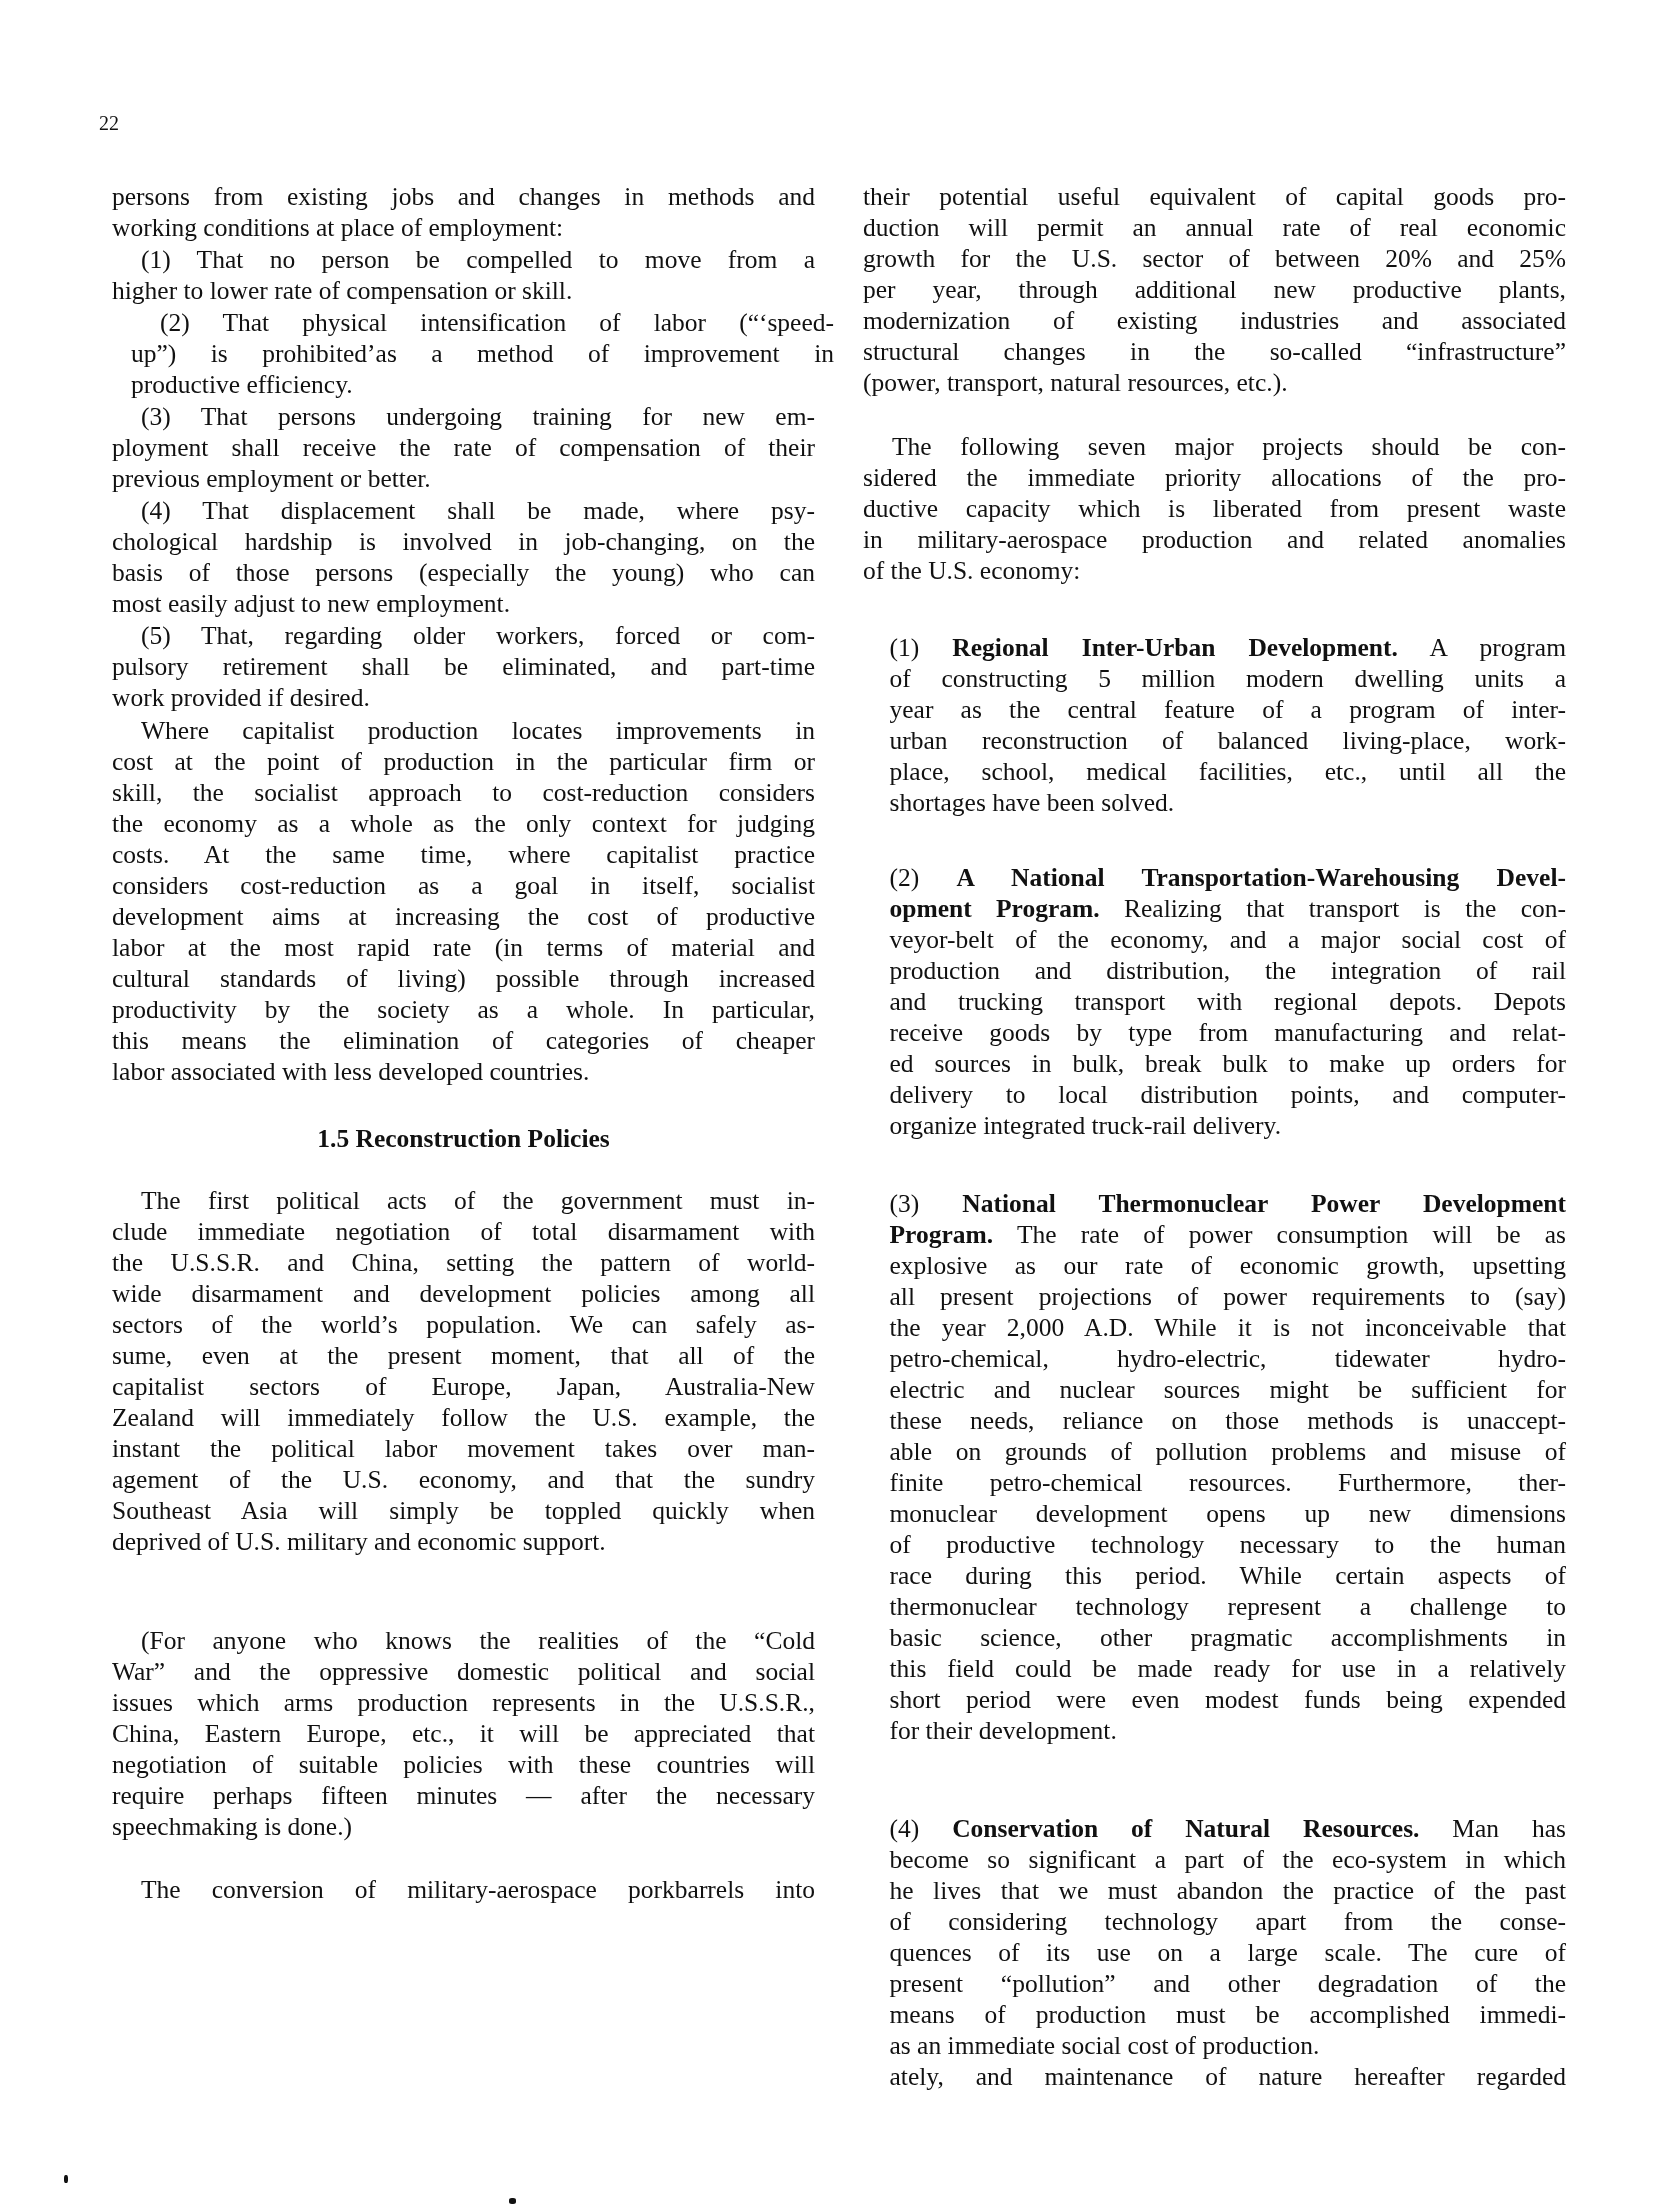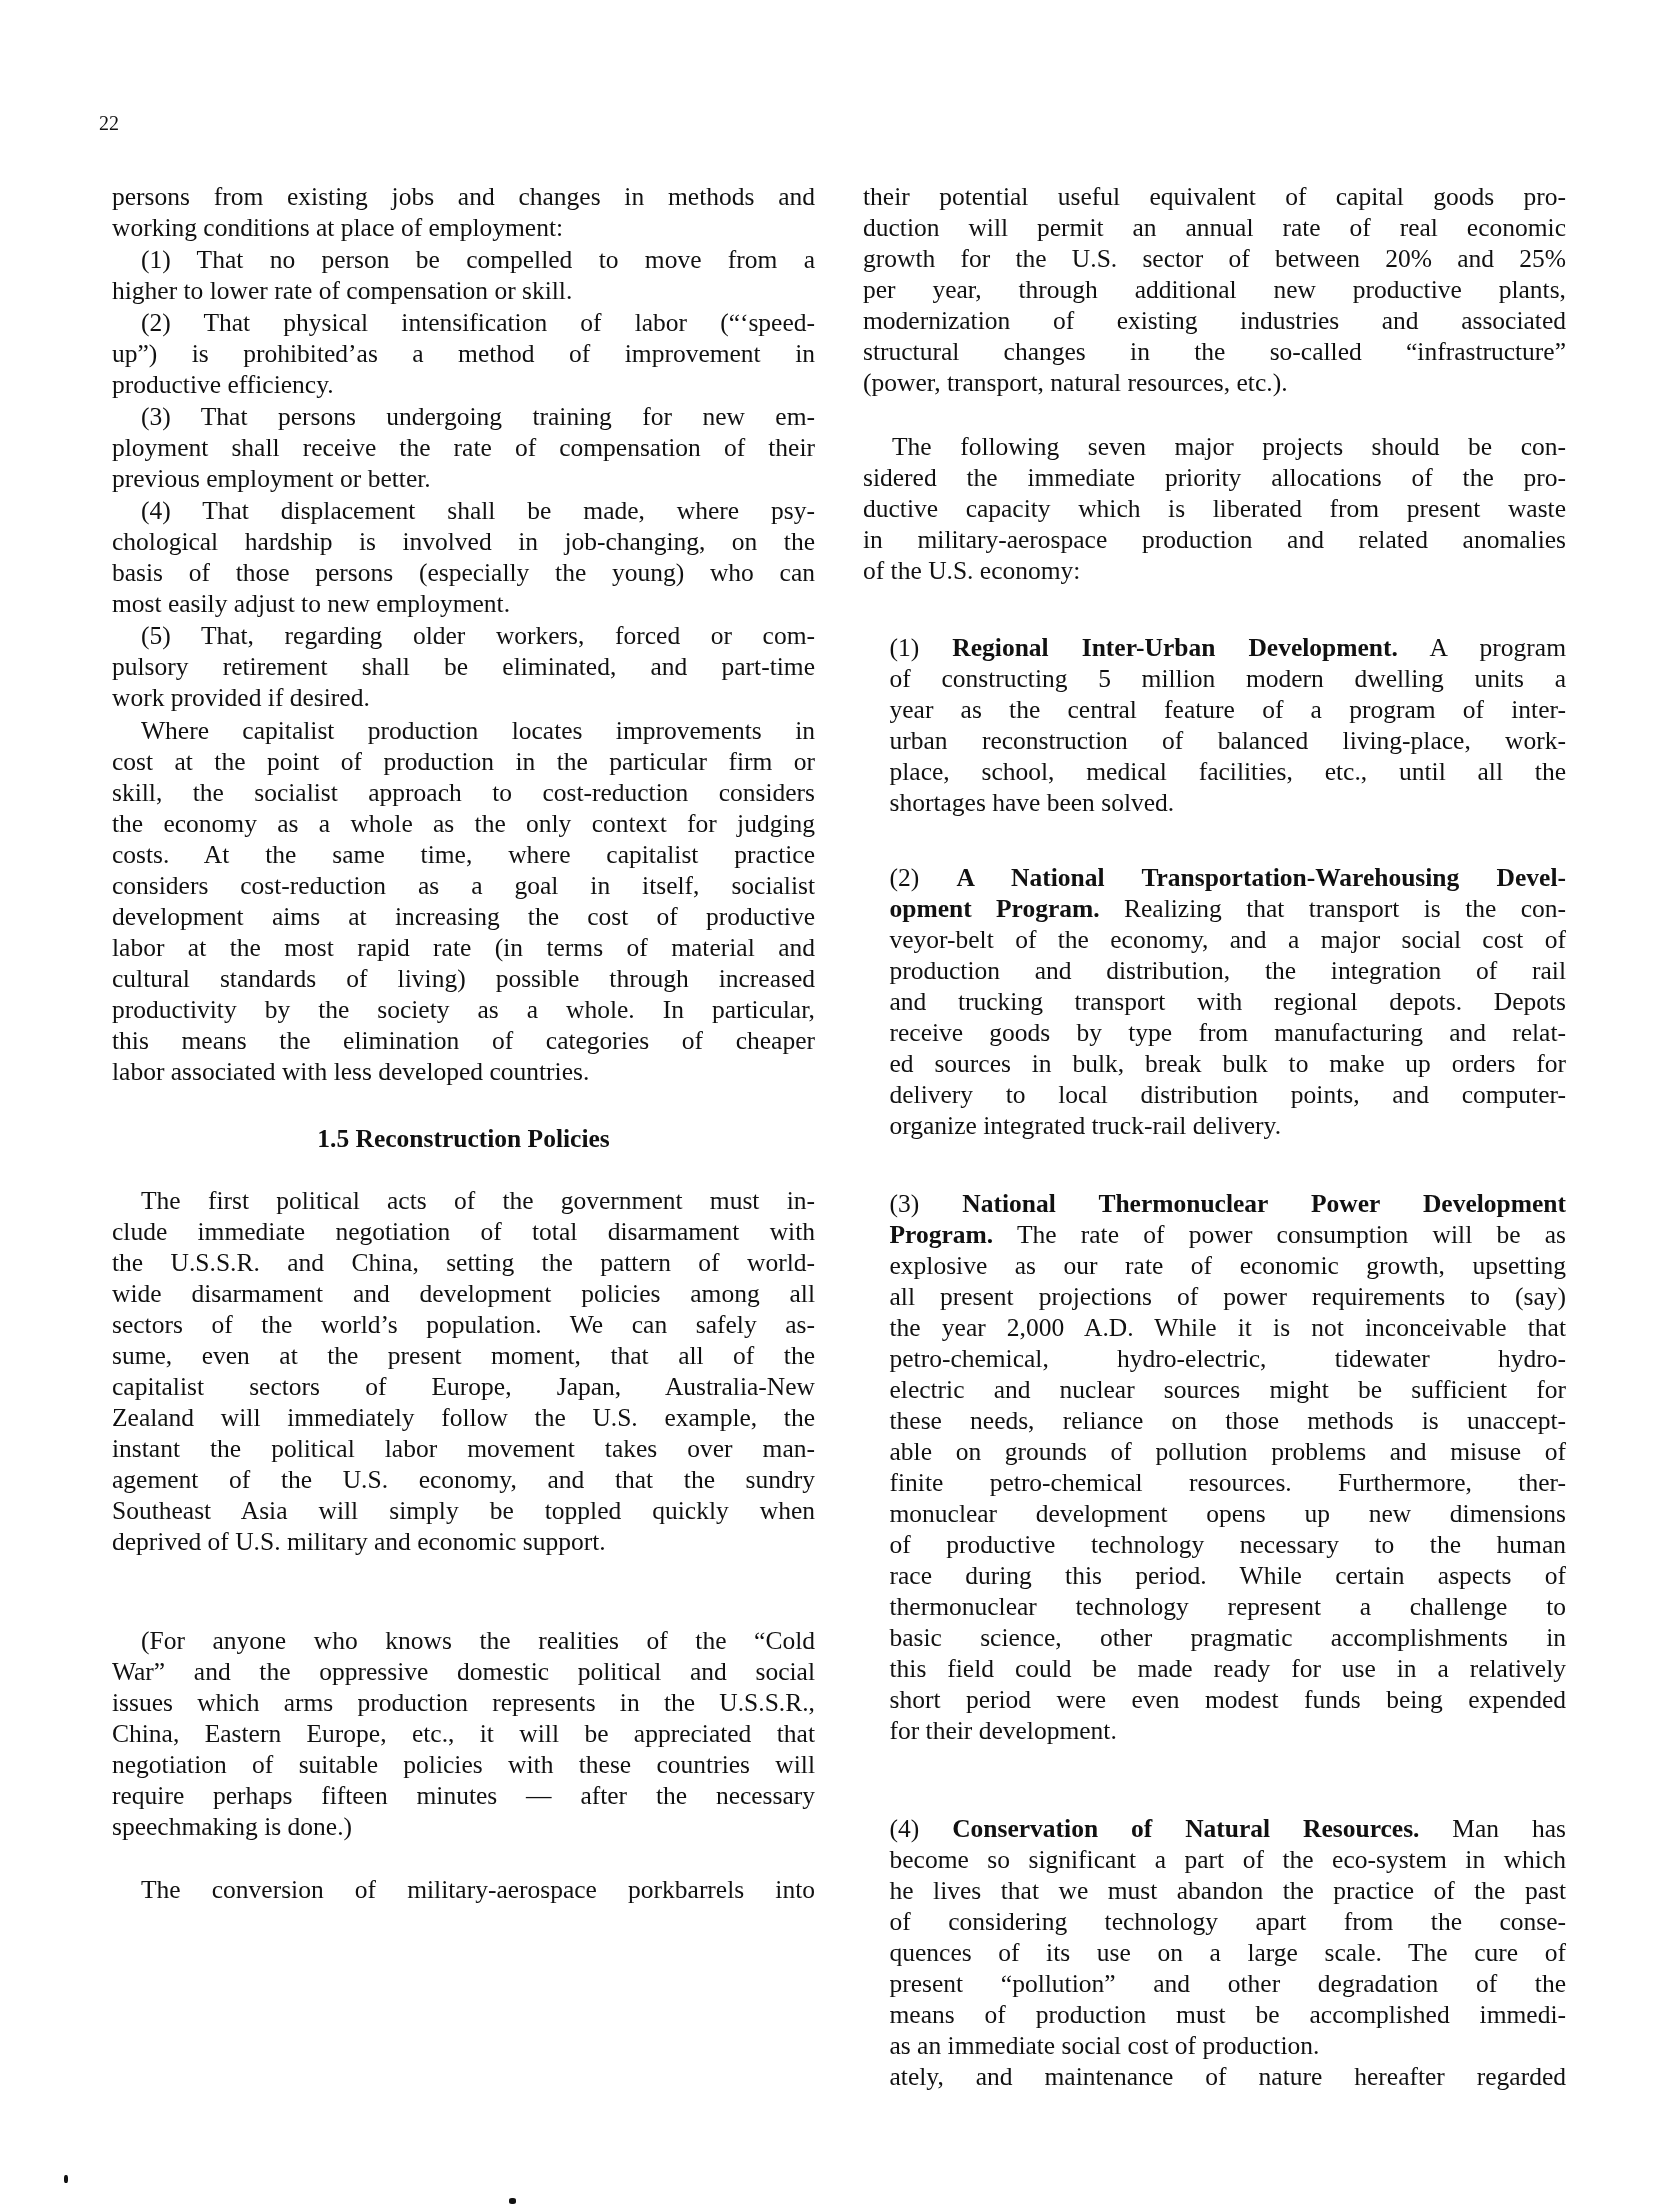--- a/index.html
+++ b/index.html
@@ -28,21 +28,21 @@
 
   <div class="col col-left" id="col-left">
       <div class="para" style="top: 0px;">
         <span class="line">persons from existing jobs and changes in methods and</span>
         <span class="line last">working conditions at place of employment:</span>
       </div>
       <div class="para" style="top: 63px;">
         <span class="line indent">(1) That no person be compelled to move from a</span>
         <span class="line last">higher to lower rate of compensation or skill.</span>
       </div>
-      <div class="para" style="top: 126px;">
+      <div class="para" style="top: 126px; margin-left: 19px;">
         <span class="line indent">(2) That physical intensification of labor (“‘speed-</span>
         <span class="line">up”) is prohibited’as a method of improvement in</span>
         <span class="line last">productive efficiency.</span>
       </div>
       <div class="para" style="top: 220px;">
         <span class="line indent">(3) That persons undergoing training for new em-</span>
         <span class="line">ployment shall receive the rate of compensation of their</span>
         <span class="line last">previous employment or better.</span>
       </div>
       <div class="para" style="top: 314px;">

